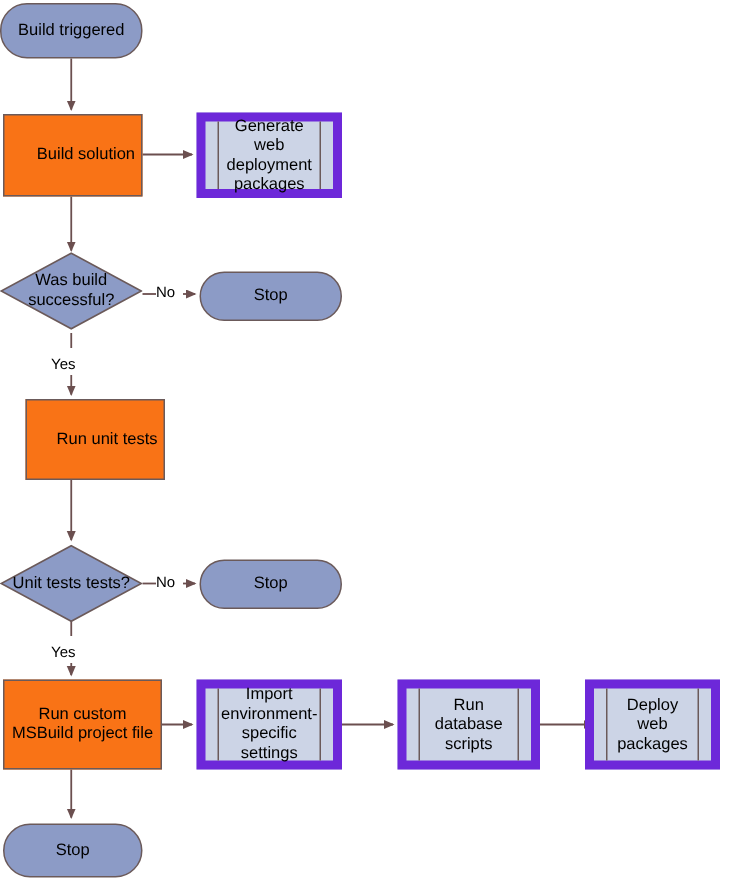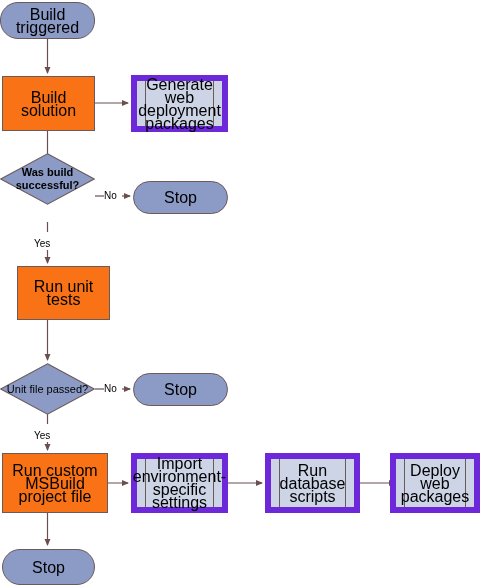--- a/index.html
+++ b/index.html
@@ -23,21 +23,21 @@
     height: 587px;
   }
   .node {
     position: absolute;
     box-sizing: border-box;
     display: flex;
     align-items: center;
     justify-content: center;
     text-align: center;
     color: #000000;
-    font-size: 16px;
+    font-size: 11px;
     line-height: 13px;
     font-family: "Liberation Sans", sans-serif;
   }
   
   .node.terminator {
     background: #8c9bc6;
     border: 1px solid #6b5a5a;
     border-radius: 18px;
   }
   
@@ -152,21 +152,21 @@
 <div class="node process" style="left:2px; top:76px; width:93px; height:55px;">
   <span class="node-label">Build solution</span>
 </div>
 
 <div class="node predefined" style="left:131px; top:75px; width:97px; height:57px;">
   <span class="bar-left"></span>
   <span class="bar-right"></span>
   <span class="pp-label">Generate web deployment packages</span>
 </div>
 
-<div class="decision" style="left:0px; top:153px; width:95px; height:52px;font-weight:bold;">
+<div class="decision" style="left:0px; top:168px; width:95px; height:52px;">
   <svg width="95" height="52" viewBox="0 0 95 52" xmlns="http://www.w3.org/2000/svg">
     <polygon points="47.5,0.8 94.2,26 47.5,51.2 0.8,26" fill="#8c9bc6" stroke="#6b5a5a" stroke-width="1.1"></polygon>
   </svg>
   <span class="dec-label">Was build successful?</span>
 </div>
 
 <div class="node terminator" style="left:133px; top:181px; width:95px; height:33px;">
   <span class="node-label">Stop</span>
 </div>
 
@@ -175,21 +175,21 @@
 <div class="edge-label" style="left:34px; top:238px;">Yes</div>
 
 <div class="node process" style="left:17px; top:266px; width:93px; height:54px;">
   <span class="node-label">Run unit tests</span>
 </div>
 
 <div class="decision" style="left:0px; top:363px; width:95px; height:52px;">
   <svg width="95" height="52" viewBox="0 0 95 52" xmlns="http://www.w3.org/2000/svg">
     <polygon points="47.5,0.8 94.2,26 47.5,51.2 0.8,26" fill="#8c9bc6" stroke="#6b5a5a" stroke-width="1.1"></polygon>
   </svg>
-  <span class="dec-label">Unit file passed?</span>
+  <span class="dec-label">Unit tests tests?</span>
 </div>
 
 <div class="node terminator" style="left:133px; top:373px; width:95px; height:33px;">
   <span class="node-label">Stop</span>
 </div>
 
 <div class="edge-label" style="left:104px; top:383px;">No</div>
 
 <div class="edge-label" style="left:34px; top:430px;">Yes</div>
 

